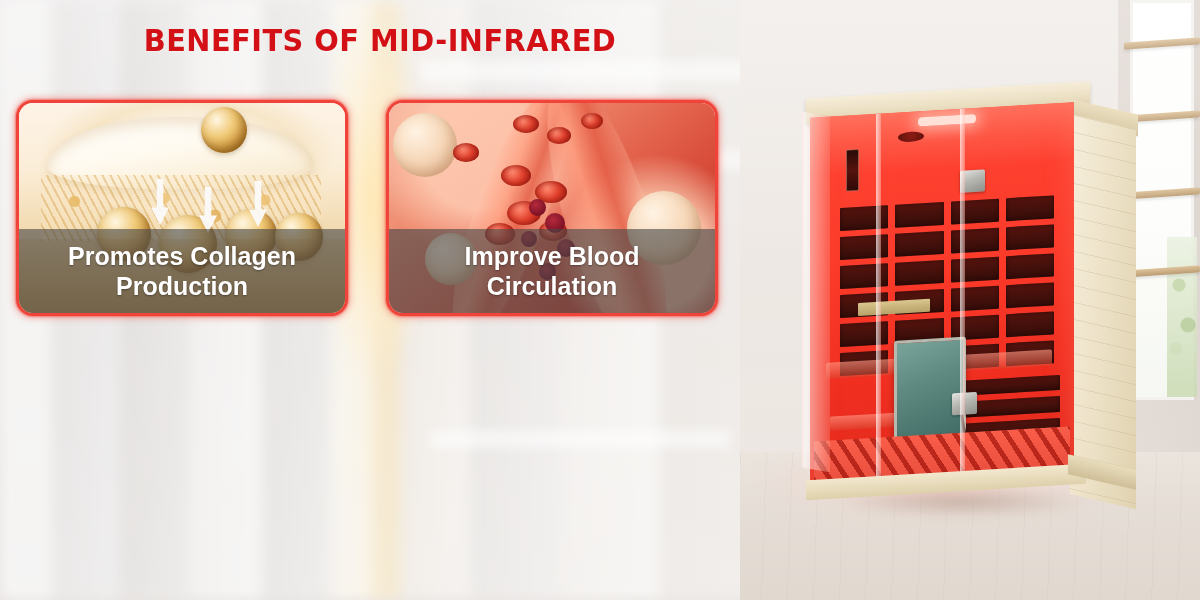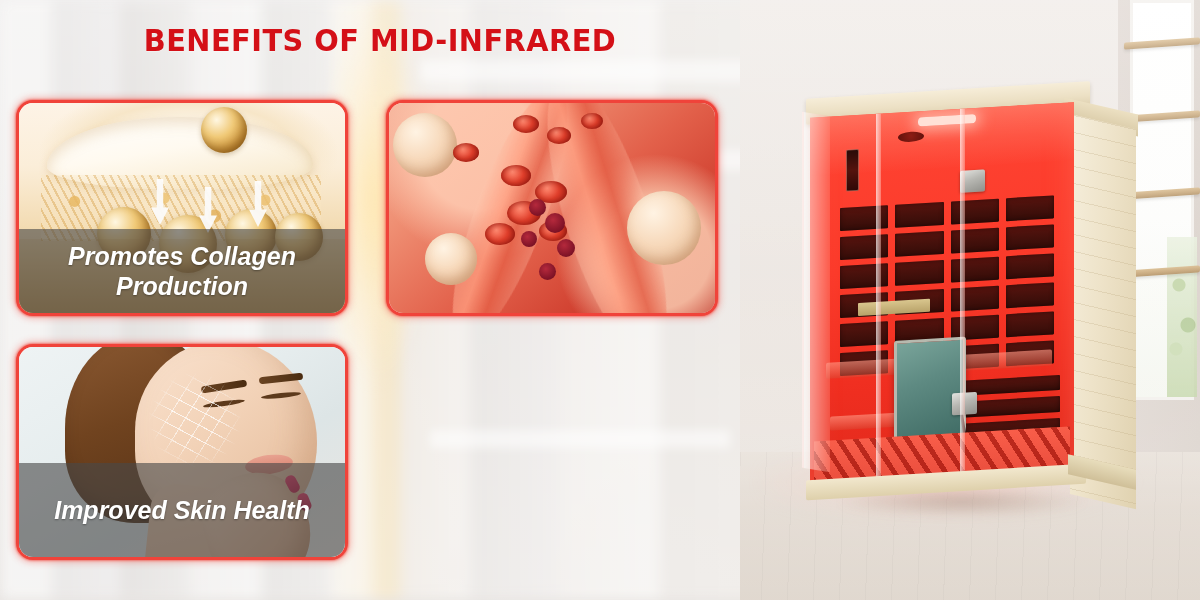--- a/index.html
+++ b/index.html
@@ -136,21 +136,20 @@
   
   .cards {
     position: absolute;
     left: 16px; top: 100px;
     width: 706px; height: 348px;
     display: grid;
     grid-template-columns: 332px 332px;
     grid-template-rows: 216px 216px;
     column-gap: 38px;
     row-gap: 28px;
-    font-style: italic;
   }
 
   .card {
     position: relative;
     border-radius: 17px;
     border: 3px solid #f0433a;
     overflow: hidden;
     box-shadow: 0 0 7px 2px rgba(240,70,60,.42),
                 0 0 2px 1px rgba(240,70,60,.55);
     background: #fff;
@@ -591,41 +590,26 @@
         <div class="rbc" style="left:118px; top:98px;  width:34px; height:24px;"></div>
         <div class="rbc" style="left:96px;  top:120px; width:30px; height:22px;"></div>
         <div class="rbc" style="left:150px; top:118px; width:28px; height:20px;"></div>
         <div class="rbc" style="left:64px;  top:40px;  width:26px; height:19px;"></div>
         <div class="plate" style="left:140px; top:96px;  width:17px; height:17px;"></div>
         <div class="plate" style="left:156px; top:110px; width:20px; height:20px;"></div>
         <div class="plate" style="left:132px; top:128px; width:16px; height:16px;"></div>
         <div class="plate" style="left:168px; top:136px; width:18px; height:18px;"></div>
         <div class="plate" style="left:150px; top:160px; width:17px; height:17px;"></div>
       </div>
-    </div>
-
-    <div class="card">
-      <div class="card-art art-skin">
-        <div class="skin-hair"></div>
-        <div class="skin-face"></div>
-        <div class="skin-brow sb1"></div>
-        <div class="skin-brow sb2"></div>
-        <div class="skin-eye se1"></div>
-        <div class="skin-eye se2"></div>
-        <div class="skin-lips"></div>
-        <div class="skin-neck"></div>
-        <div class="skin-hand"></div>
-        <div class="skin-nail" style="left:268px; top:128px; transform:rotate(-28deg);"></div>
-        <div class="skin-nail" style="left:280px; top:146px; transform:rotate(-22deg);"></div>
-        <div class="skin-lift"></div>
-      </div>
-      <div class="card-band one-line">
-        <div class="card-label single">Improved Skin Health</div>
+      <div class="card-band two-line">
+        <div class="card-label">Improve Blood
+Circulation</div>
       </div>
     </div>
+
 
   </div>
 
   <div class="sauna">
     <div class="sauna-shadow"></div>
     <div class="sauna-roof"></div>
     <div class="sauna-roof-side"></div>
     <div class="sauna-side"></div>
 
     <div class="sauna-cabin">

